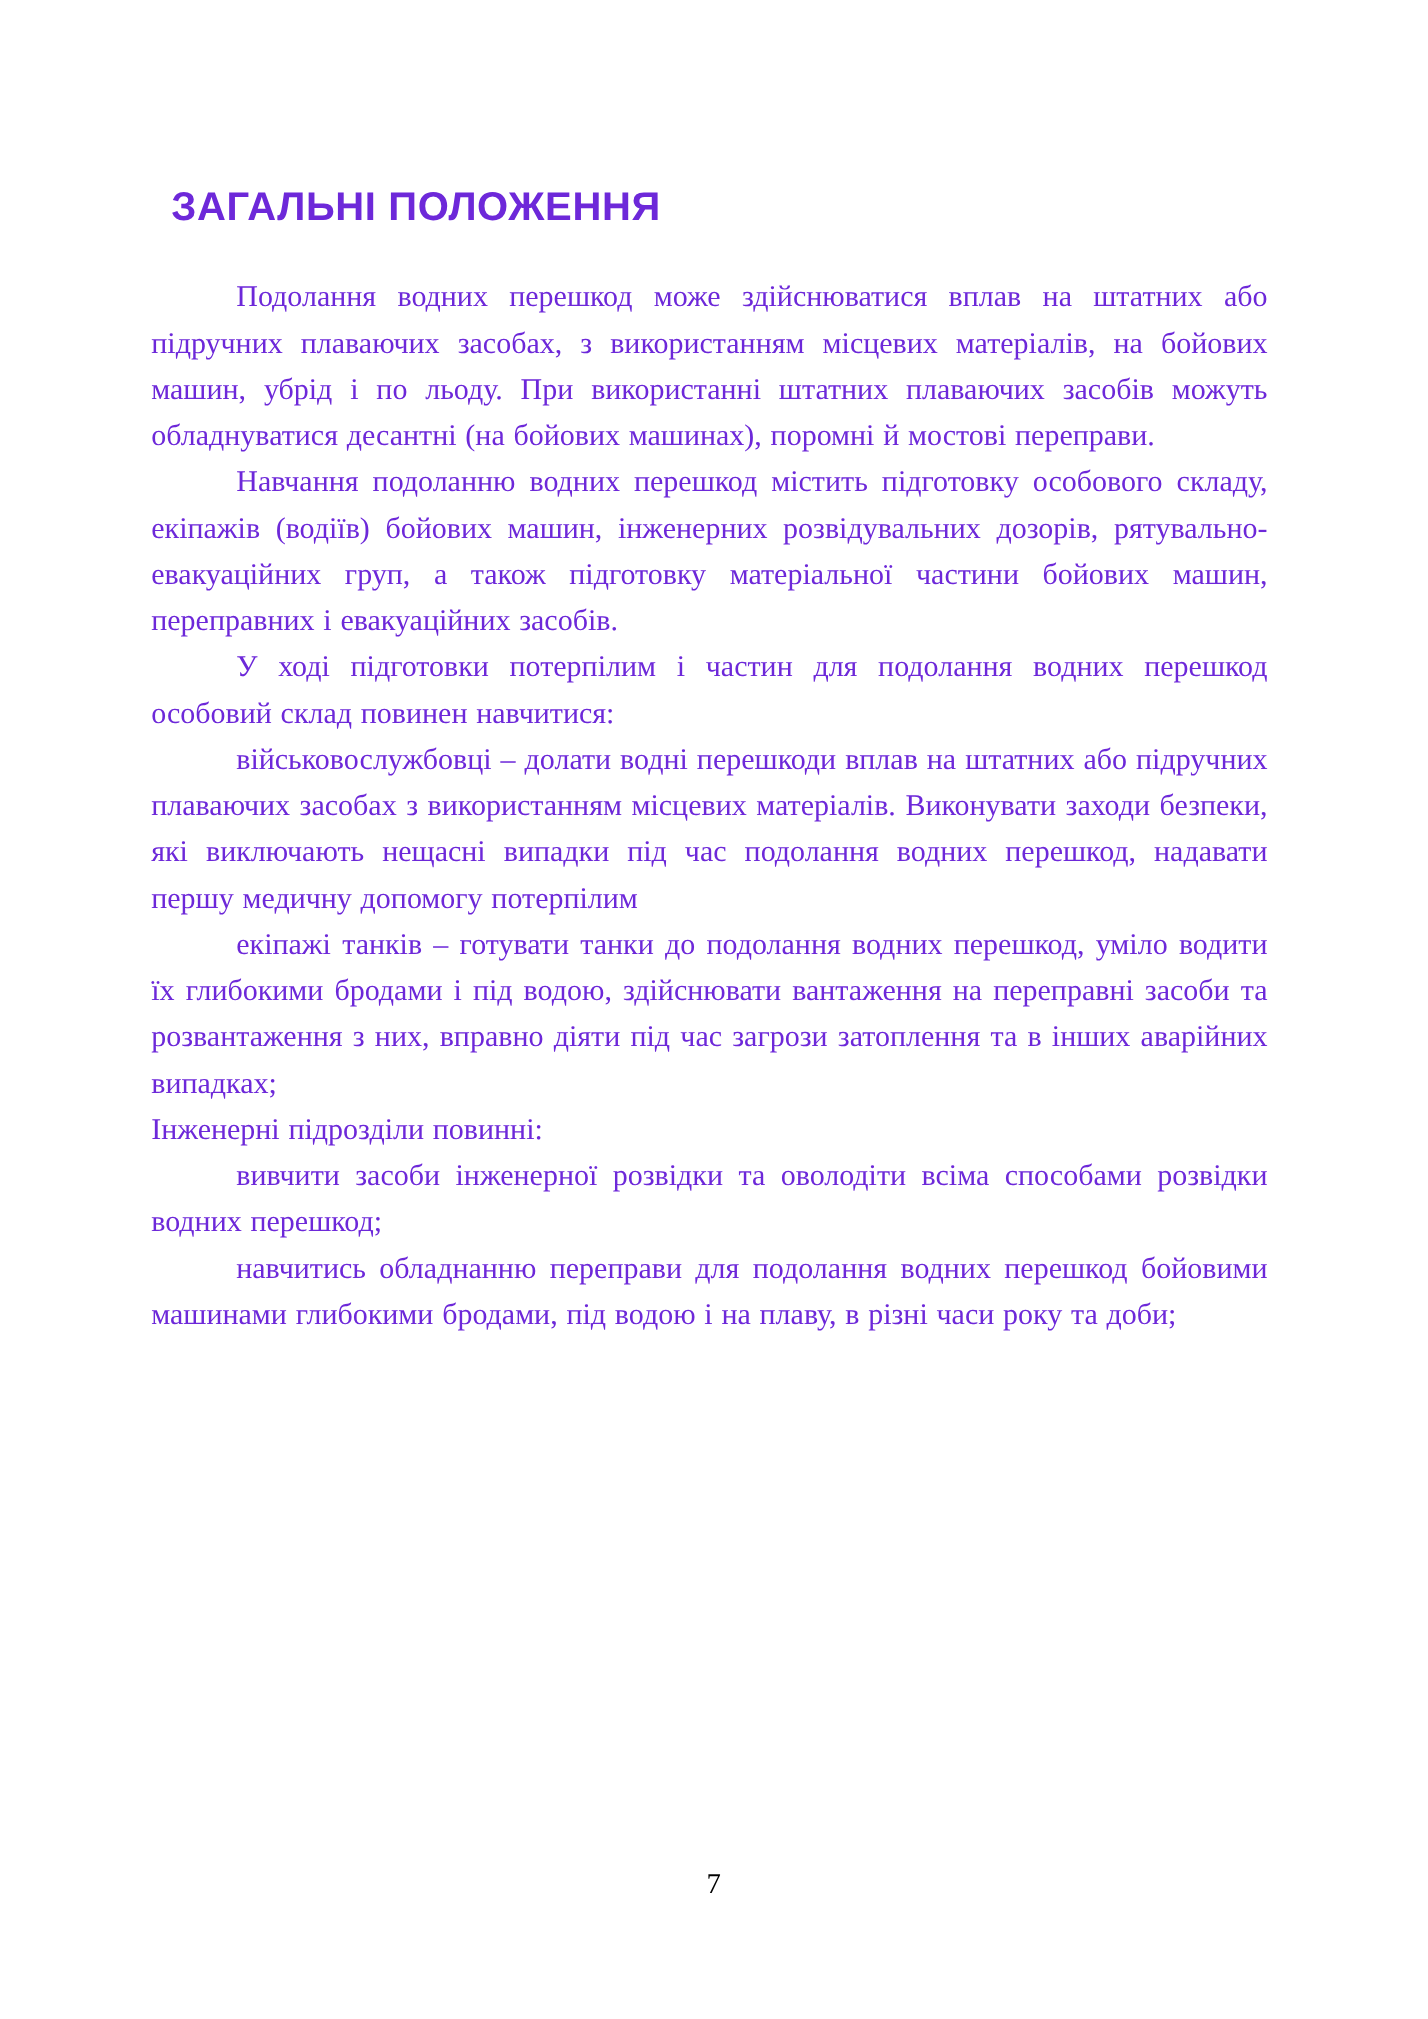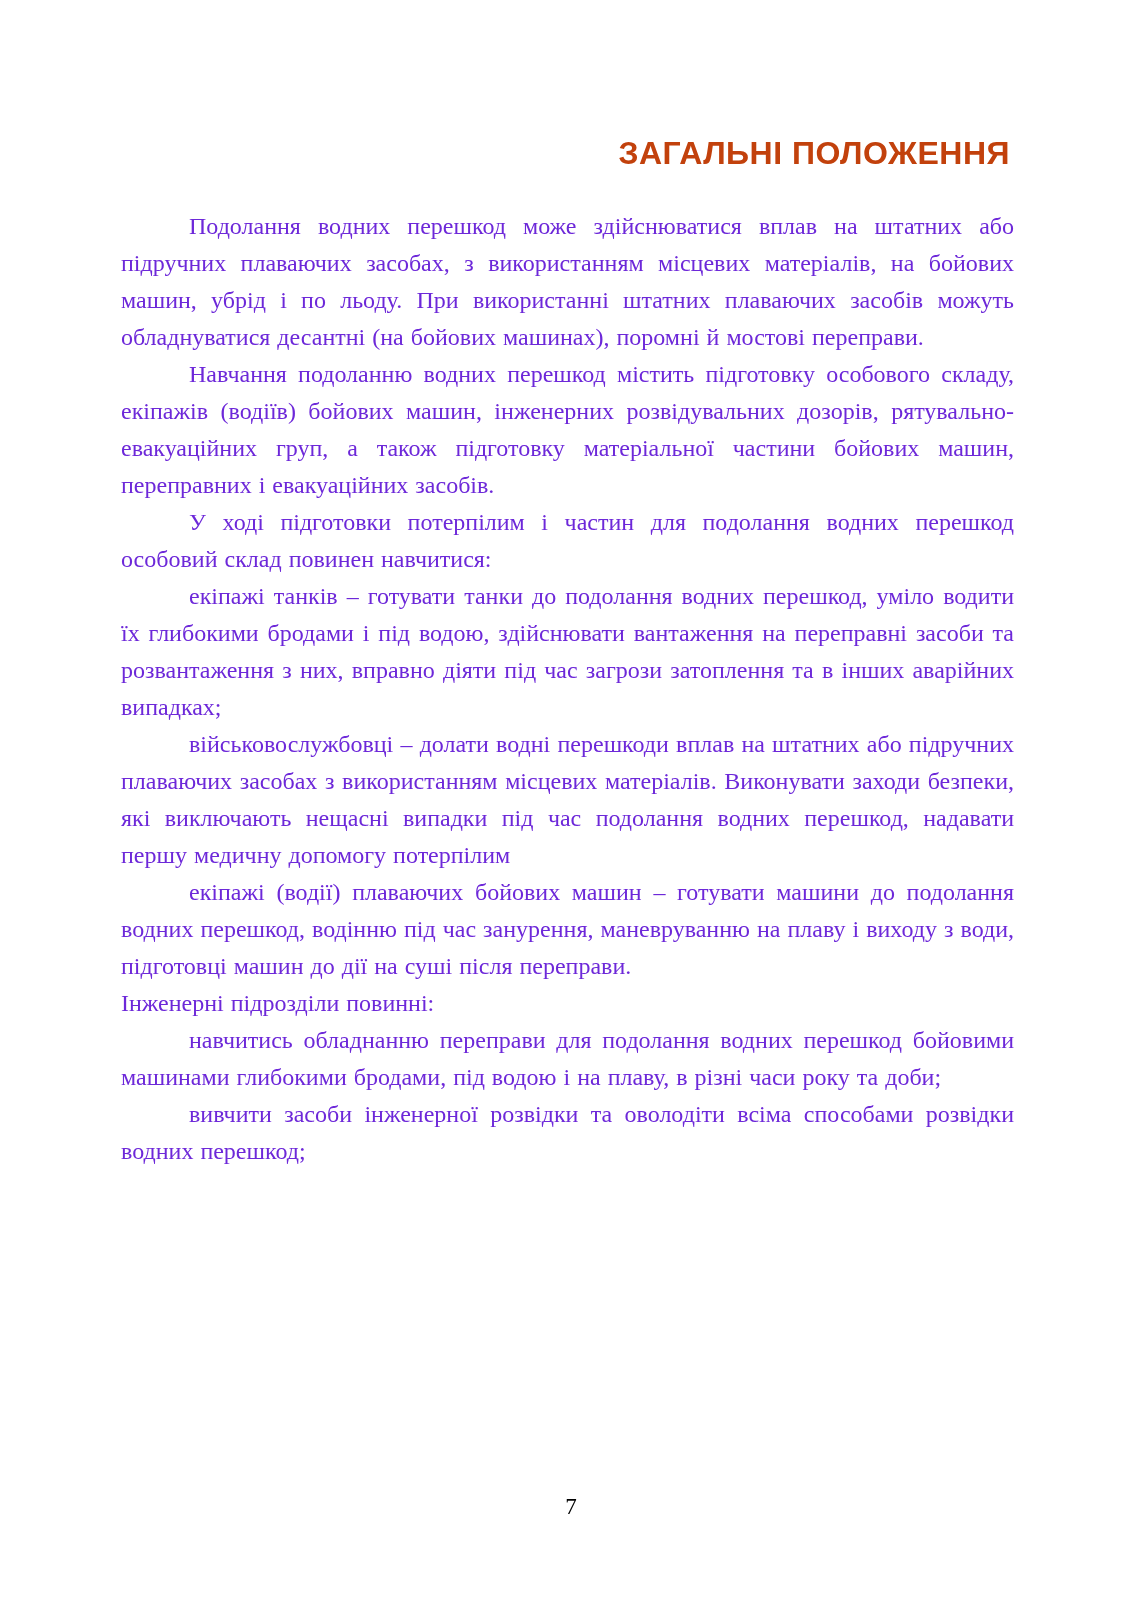--- a/index.html
+++ b/index.html
@@ -17,29 +17,29 @@
     overflow: hidden;
     box-sizing: border-box;
   }
   .content {
     position: absolute;
     left: 121px;
     width: 893px;
     top: 0;
   }
   .doc-title {
-    margin: 4px;
+    margin: 16px;
     padding-top: 130px;
     font-family: "Liberation Sans", "DejaVu Sans", sans-serif;
     font-weight: bold;
     font-size: 32px;
     line-height: 1.2;
-    text-align: right;
+    text-align: left;
     letter-spacing: 0.5px;
-    color: #c2410c;
+    color: #6d28d9;
   }
   .body-text {
     margin-top: 36px;
   }
   .body-text p {
     margin: 0;
     padding: 0;
     font-size: 24px;
     line-height: 37px;
     text-align: justify;
@@ -65,23 +65,22 @@
 <body>
 
 <div class="page">
   <div class="content">
     <h1 class="doc-title">ЗАГАЛЬНІ ПОЛОЖЕННЯ</h1>
 
     <div class="body-text">
       <p>Подолання водних перешкод може здійснюватися вплав на штатних або підручних плаваючих засобах, з використанням місцевих матеріалів, на бойових машин, убрід і по льоду. При використанні штатних плаваючих засобів можуть обладнуватися десантні (на бойових машинах), поромні й мостові переправи.</p>
       <p>Навчання подоланню водних перешкод містить підготовку особового складу, екіпажів (водіїв) бойових машин, інженерних розвідувальних дозорів, рятувально- евакуаційних груп, а також підготовку матеріальної частини бойових машин, переправних і евакуаційних засобів.</p>
       <p>У ході підготовки потерпілим і частин для подолання водних перешкод особовий склад повинен навчитися:</p>
+      <p>військовослужбовці – долати водні перешкоди вплав на штатних або підручних плаваючих засобах з використанням місцевих матеріалів. Виконувати заходи безпеки, які виключають нещасні випадки під час подолання водних перешкод, надавати першу медичну допомогу потерпілим</p>
       <p>екіпажі танків – готувати танки до подолання водних перешкод, уміло водити їх глибокими бродами і під водою, здійснювати вантаження на переправні засоби та розвантаження з них, вправно діяти під час загрози затоплення та в інших аварійних випадках;</p>
-      <p>військовослужбовці – долати водні перешкоди вплав на штатних або підручних плаваючих засобах з використанням місцевих матеріалів. Виконувати заходи безпеки, які виключають нещасні випадки під час подолання водних перешкод, надавати першу медичну допомогу потерпілим</p>
-      <p>екіпажі (водії) плаваючих бойових машин – готувати машини до подолання водних перешкод, водінню під час занурення, маневруванню на плаву і виходу з води, підготовці машин до дії на суші після переправи.</p>
       <p class="no-indent">Інженерні підрозділи повинні:</p>
+      <p>вивчити засоби інженерної розвідки та оволодіти всіма способами розвідки водних перешкод;</p>
       <p>навчитись обладнанню переправи для подолання водних перешкод бойовими машинами глибокими бродами, під водою і на плаву, в різні часи року та доби;</p>
-      <p>вивчити засоби інженерної розвідки та оволодіти всіма способами розвідки водних перешкод;</p>
     </div>
   </div>
 
   <div class="page-number">7</div>
 </div>
 
 </body></html>

